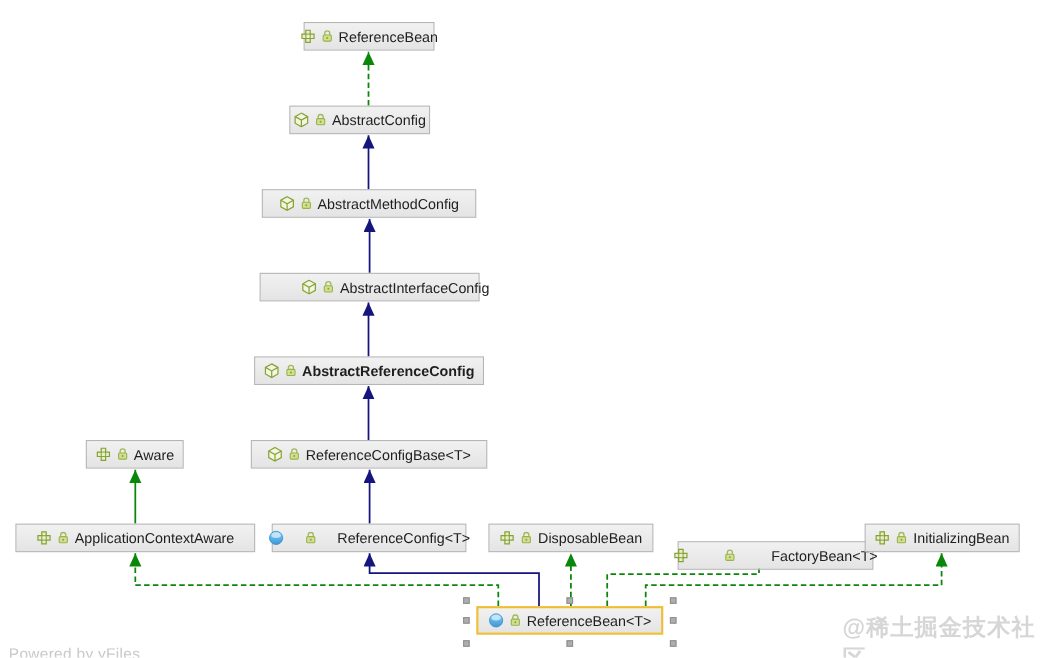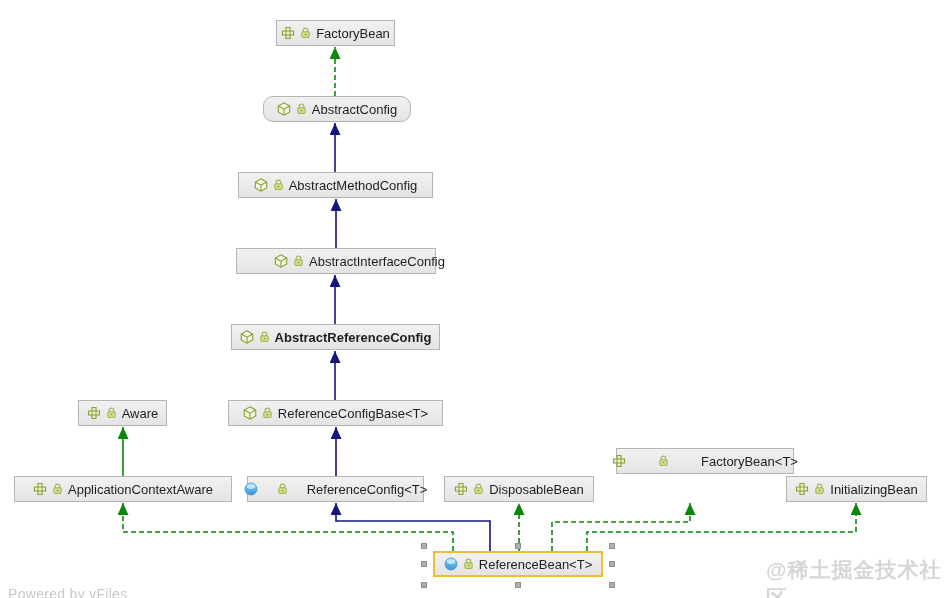--- a/index.html
+++ b/index.html
@@ -107,23 +107,23 @@
             <path d="M5 5 h4 M5 9 h4 M5 5 v4 M9 5 v4" stroke="#87a135" stroke-width="0.9" fill="none"></path>
           </svg>
         </span>
     <span class="lock-icon">
           <svg width="11" height="12" viewBox="0 0 11 12">
             <path d="M3.2 5 V3.4 a2.3 2.3 0 0 1 4.6 0 V5" fill="none" stroke="#a3b95c" stroke-width="1.2"></path>
             <rect x="1.8" y="4.8" width="7.4" height="5.6" rx="1" fill="#cfe18b" stroke="#9cb051" stroke-width="1"></rect>
             <circle cx="5.5" cy="7.6" r="0.9" fill="#8ba23f"></circle>
           </svg>
         </span>
-    <span class="node-label">FactoryBean</span>
-  </div>
-      <div class="node" style="left: 263px; top: 96px; width: 148px; height: 26px; border-radius: 10px;">
+    <span class="node-label">ReferenceBean</span>
+  </div>
+      <div class="node" style="left: 263px; top: 96px; width: 128px; height: 26px;">
     <span class="type-icon">
           <svg width="14" height="14" viewBox="0 0 14 14">
             <path d="M7 0.8 L12.7 4 L12.7 10 L7 13.2 L1.3 10 L1.3 4 Z" fill="#f1f5e2" stroke="#87a135" stroke-width="1.1"></path>
             <path d="M1.3 4 L7 7.2 L12.7 4 M7 7.2 L7 13.2" fill="none" stroke="#87a135" stroke-width="1.1"></path>
           </svg>
         </span>
     <span class="lock-icon">
           <svg width="11" height="12" viewBox="0 0 11 12">
             <path d="M3.2 5 V3.4 a2.3 2.3 0 0 1 4.6 0 V5" fill="none" stroke="#a3b95c" stroke-width="1.2"></path>
             <rect x="1.8" y="4.8" width="7.4" height="5.6" rx="1" fill="#cfe18b" stroke="#9cb051" stroke-width="1"></rect>
@@ -260,21 +260,21 @@
         </span>
     <span class="lock-icon">
           <svg width="11" height="12" viewBox="0 0 11 12">
             <path d="M3.2 5 V3.4 a2.3 2.3 0 0 1 4.6 0 V5" fill="none" stroke="#a3b95c" stroke-width="1.2"></path>
             <rect x="1.8" y="4.8" width="7.4" height="5.6" rx="1" fill="#cfe18b" stroke="#9cb051" stroke-width="1"></rect>
             <circle cx="5.5" cy="7.6" r="0.9" fill="#8ba23f"></circle>
           </svg>
         </span>
     <span class="node-label">DisposableBean</span>
   </div>
-      <div class="node" style="left: 616px; top: 448px; width: 178px; height: 26px; gap: 32px;">
+      <div class="node" style="left: 616px; top: 492px; width: 178px; height: 26px; gap: 32px;">
     <span class="type-icon">
           <svg width="14" height="14" viewBox="0 0 14 14">
             <path d="M5 1.5 h4 v3.5 h3.5 v4 h-3.5 v3.5 h-4 v-3.5 h-3.5 v-4 h3.5 z" fill="#e7efcc" stroke="#87a135" stroke-width="1.1"></path>
             <path d="M5 5 h4 M5 9 h4 M5 5 v4 M9 5 v4" stroke="#87a135" stroke-width="0.9" fill="none"></path>
           </svg>
         </span>
     <span class="lock-icon">
           <svg width="11" height="12" viewBox="0 0 11 12">
             <path d="M3.2 5 V3.4 a2.3 2.3 0 0 1 4.6 0 V5" fill="none" stroke="#a3b95c" stroke-width="1.2"></path>
             <rect x="1.8" y="4.8" width="7.4" height="5.6" rx="1" fill="#cfe18b" stroke="#9cb051" stroke-width="1"></rect>

